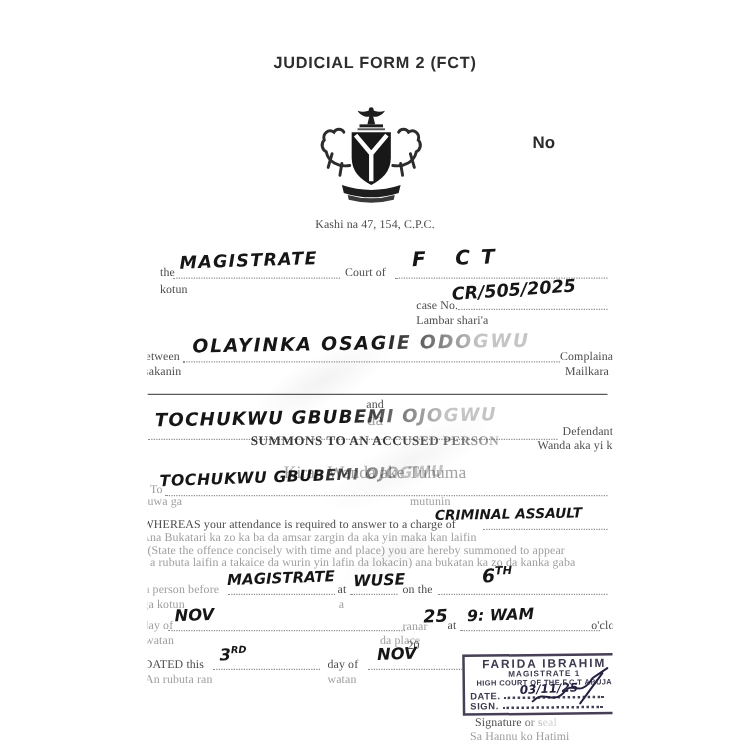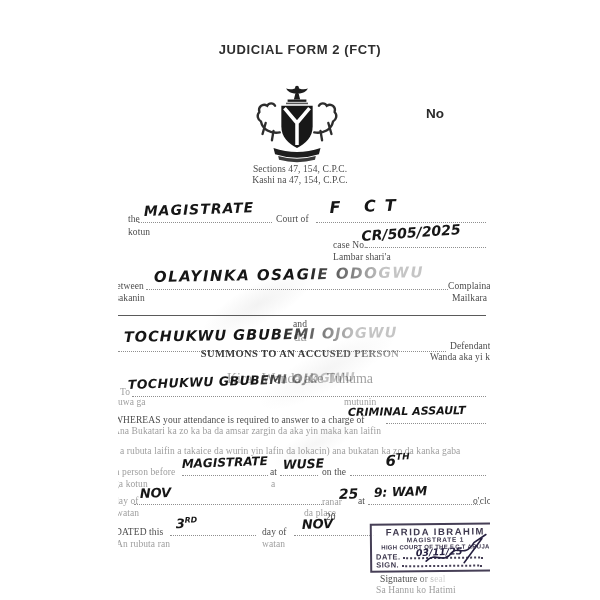--- a/index.html
+++ b/index.html
@@ -63,21 +63,20 @@
           <path d="M82 62 c12 2 22 -4 24 -14 c4 -2 6 -8 2 -12 c2 -6 -4 -12 -10 -8 c-2 -4 -8 -4 -10 0"></path>
           <path d="M100 50 l4 14 M90 60 l2 12"></path>
         </g>
         <path d="M30 82 q30 10 60 0 l-2 8 q-28 9 -56 0 z" fill="#1e1e1e"></path>
         <path d="M36 92 q24 7 48 0 l-1 5 q-23 6 -46 0 z" fill="#3a3a3a"></path>
       </svg>
     </div>
 
     <div class="abs no-lbl" style="left:308px;top:66px;">No</div>
 
-    <div class="abs center print" style="top:124px;">Sections  47, 154, C.P.C.</div>
     <div class="abs center print" style="top:135px;">Kashi na  47, 154, C.P.C.</div>
 
     <div class="dotl" style="left:20px;top:171px;width:134px;"></div>
     <div class="dotl" style="left:198px;top:171px;width:170px;"></div>
     <div class="abs print" style="left:10px;top:174px;">the</div>
     <div class="abs hw" style="left:26px;top:163px;font-size:14px;letter-spacing:1px;">MAGISTRATE</div>
     <div class="abs print" style="left:158px;top:174px;">Court of</div>
     <div class="abs hw" style="left:212px;top:158px;font-size:16px;letter-spacing:9px;">F CT</div>
     <div class="abs print" style="left:10px;top:187px;">kotun</div>
 
@@ -103,26 +102,27 @@
     <div class="abs print" style="left:332px;top:301px;">Defendant</div>
     <div class="abs print" style="left:312px;top:312px;">Wanda aka yi kara</div>
 
     <div class="abs center bold-serif hw-fade" style="top:308px;">SUMMONS TO AN ACCUSED PERSON</div>
     <div class="abs center print-sm faded" style="top:331px;">Kiran Wanda ake Tuhuma</div>
 
     <div class="dotl" style="left:14px;top:345px;width:354px;"></div>
     <div class="abs print faded" style="left:2px;top:347px;">To</div>
     <div class="abs hw hw-fade" style="left:10px;top:337px;font-size:12.5px;letter-spacing:.5px;">TOCHUKWU GBUBEMI OJOGWU</div>
     <div class="abs print faded" style="left:-6px;top:357px;">Zuwa ga</div>
-    <div class="abs print faded" style="left:180px;top:357px;padding-left:46px;">mutunin</div>
+    <div class="abs print faded" style="left:164px;top:357px;padding-left:46px;">mutunin</div>
 
     <div class="abs print" style="left:-4px;top:375px;">WHEREAS your attendance is required to answer to a charge of</div>
     <div class="dotl" style="left:268px;top:372px;width:100px;"></div>
     <div class="abs hw" style="left:230px;top:366px;font-size:11px;transform:rotate(-1deg);">CRIMINAL ASSAULT</div>
     <div class="abs print faded" style="left:-5px;top:386px;">Ana Bukatari ka zo ka ba da amsar zargin da aka yin maka kan laifin</div>
+    <div class="abs print faded" style="left:0px;top:396px;">(State the offence concisely with time and place) you are hereby summoned to appear</div>
     <div class="abs print faded" style="left:2px;top:406px;">a rubuta laifin a takaice da wurin yin lafin da lokacin) ana bukatan ka zo da kanka gaba</div>
 
     <div class="dotl" style="left:64px;top:424px;width:86px;"></div>
     <div class="dotl" style="left:162px;top:424px;width:38px;"></div>
     <div class="dotl" style="left:232px;top:424px;width:136px;"></div>
     <div class="abs print faded" style="left:-6px;top:427px;">in person before</div>
     <div class="abs hw" style="left:64px;top:417px;font-size:12px;">MAGISTRATE</div>
     <div class="abs print" style="left:152px;top:427px;">at</div>
     <div class="abs hw" style="left:165px;top:417px;font-size:12.5px;">WUSE</div>
     <div class="abs print" style="left:204px;top:427px;">on the</div>

